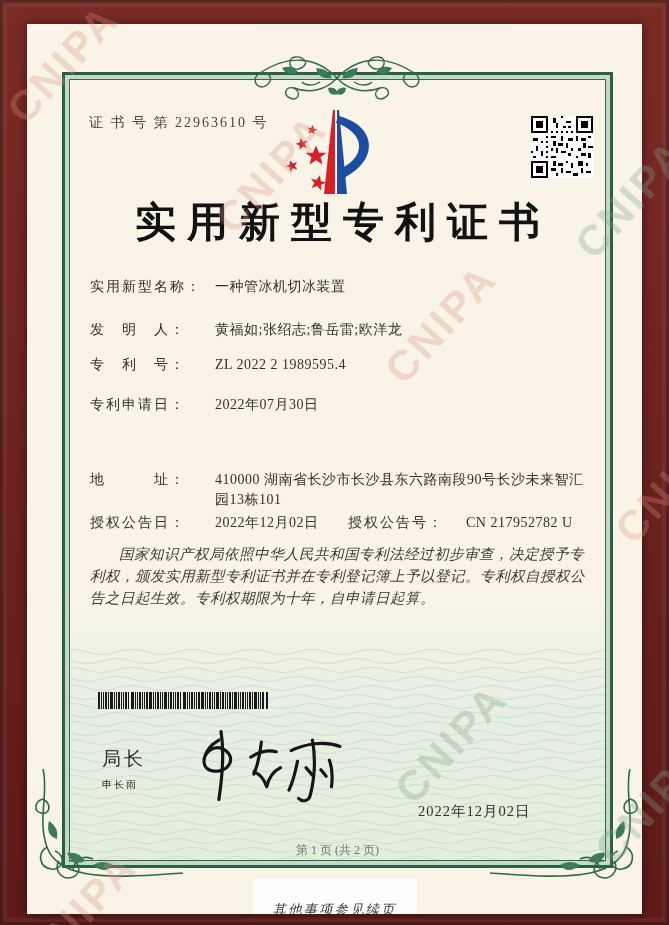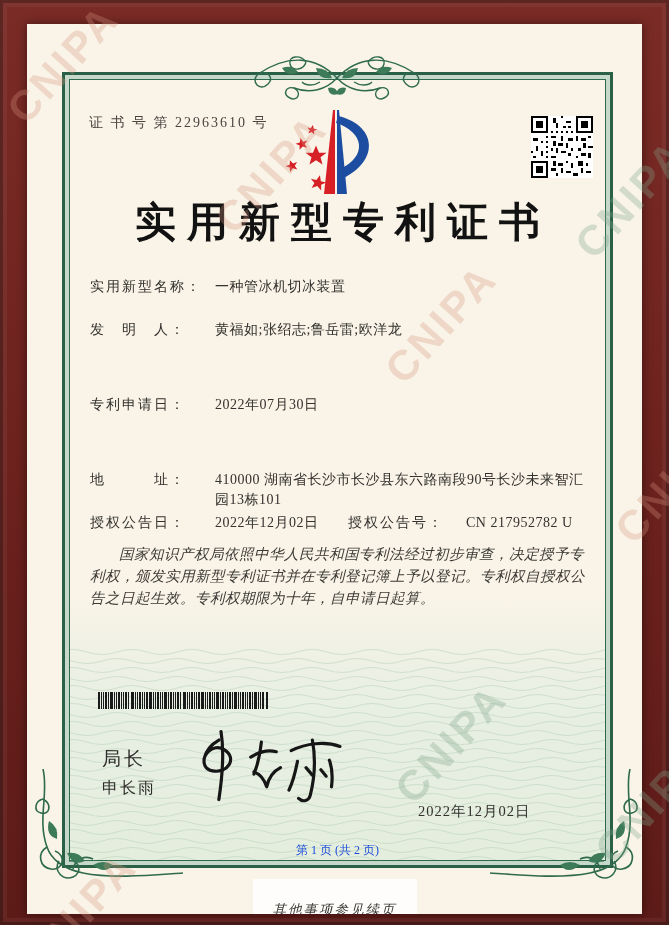--- a/index.html
+++ b/index.html
@@ -37,24 +37,24 @@
   .frow{position:absolute;left:63px;font-size:14px;color:#33312e;line-height:20px;z-index:3;}
   .flabel{display:inline-block;width:125px;letter-spacing:2px;vertical-align:top;color:#33312e;}
   .fvalue{display:inline-block;vertical-align:top;letter-spacing:.5px;}
   .fvalue.wrap{width:372px;}
   .fvalue.fix{width:133px;}
   .body-text{position:absolute;left:63px;top:519px;width:497px;z-index:3;
     font-size:14.5px;line-height:22px;color:#3c3a36;font-style:italic;letter-spacing:.5px;}
   .body-text p{margin:0;text-indent:2em;}
   .barcode{position:absolute;left:71px;top:668px;width:172px;height:17px;z-index:3;}
   .sig-title{position:absolute;left:75px;top:722px;font-size:19px;color:#2e2c29;letter-spacing:3px;z-index:3;}
-  .sig-name{position:absolute;left:75px;top:754px;font-size:16px;color:#2e2c29;letter-spacing:2px;z-index:3;}
+  .sig-name{position:absolute;left:75px;top:754px;font-size:10px;color:#2e2c29;letter-spacing:2px;z-index:3;}
   .autograph{position:absolute;left:160px;top:700px;width:170px;height:82px;z-index:3;}
   .issue-date{position:absolute;left:391px;top:778px;font-size:14.5px;color:#33312e;letter-spacing:1px;z-index:3;}
-  .page-no{position:absolute;left:35px;right:29px;top:818px;text-align:center;font-size:12px;color:#1d4ed8;z-index:3;}
+  .page-no{position:absolute;left:35px;right:29px;top:818px;text-align:center;font-size:12px;color:#737373;z-index:3;}
   .cont-note{
     position:absolute;left:50%;transform:translateX(-50%);top:855px;z-index:3;
     background:#fefdfb;padding:22px 20px;font-size:13.5px;color:#3c3a36;font-style:italic;letter-spacing:2px;white-space:nowrap;
   }
   .orn{position:absolute;z-index:2;pointer-events:none;}
   .wm{position:absolute;z-index:5;font-family:"Liberation Sans",sans-serif;font-weight:700;
       font-size:42px;letter-spacing:3px;transform:rotate(-48deg);pointer-events:none;white-space:nowrap;}
   .wm.pink{color:rgba(214,150,130,.30);}
   .wm.green{color:rgba(128,166,138,.32);}
 </style>
@@ -220,20 +220,23 @@
     </svg>
 
     <div class="title">实用新型专利证书</div>
 
     <div class="frow" style="top:296px;">
       <span class="flabel">发　明　人：</span><span class="fvalue">黄福如;张绍志;鲁岳雷;欧洋龙</span>
     </div>
     <div class="frow" style="top:253px;">
       <span class="flabel">实用新型名称：</span><span class="fvalue">一种管冰机切冰装置</span>
     </div>
+    <div class="frow" style="top:331px;">
+      <span class="flabel">专　利　号：</span><span class="fvalue">ZL 2022 2 1989595.4</span>
+    </div>
     <div class="frow" style="top:371px;">
       <span class="flabel">专利申请日：</span><span class="fvalue">2022年07月30日</span>
     </div>
     <div class="frow" style="top:446px;">
       <span class="flabel">地　　　址：</span><span class="fvalue wrap">410000 湖南省长沙市长沙县东六路南段90号长沙未来智汇园13栋101</span>
     </div>
     <div class="frow" style="top:489px;">
       <span class="flabel">授权公告日：</span><span class="fvalue fix">2022年12月02日</span><span class="flabel" style="width:auto;margin-right:22px;">授权公告号：</span><span class="fvalue">CN 217952782 U</span>
     </div>
 

